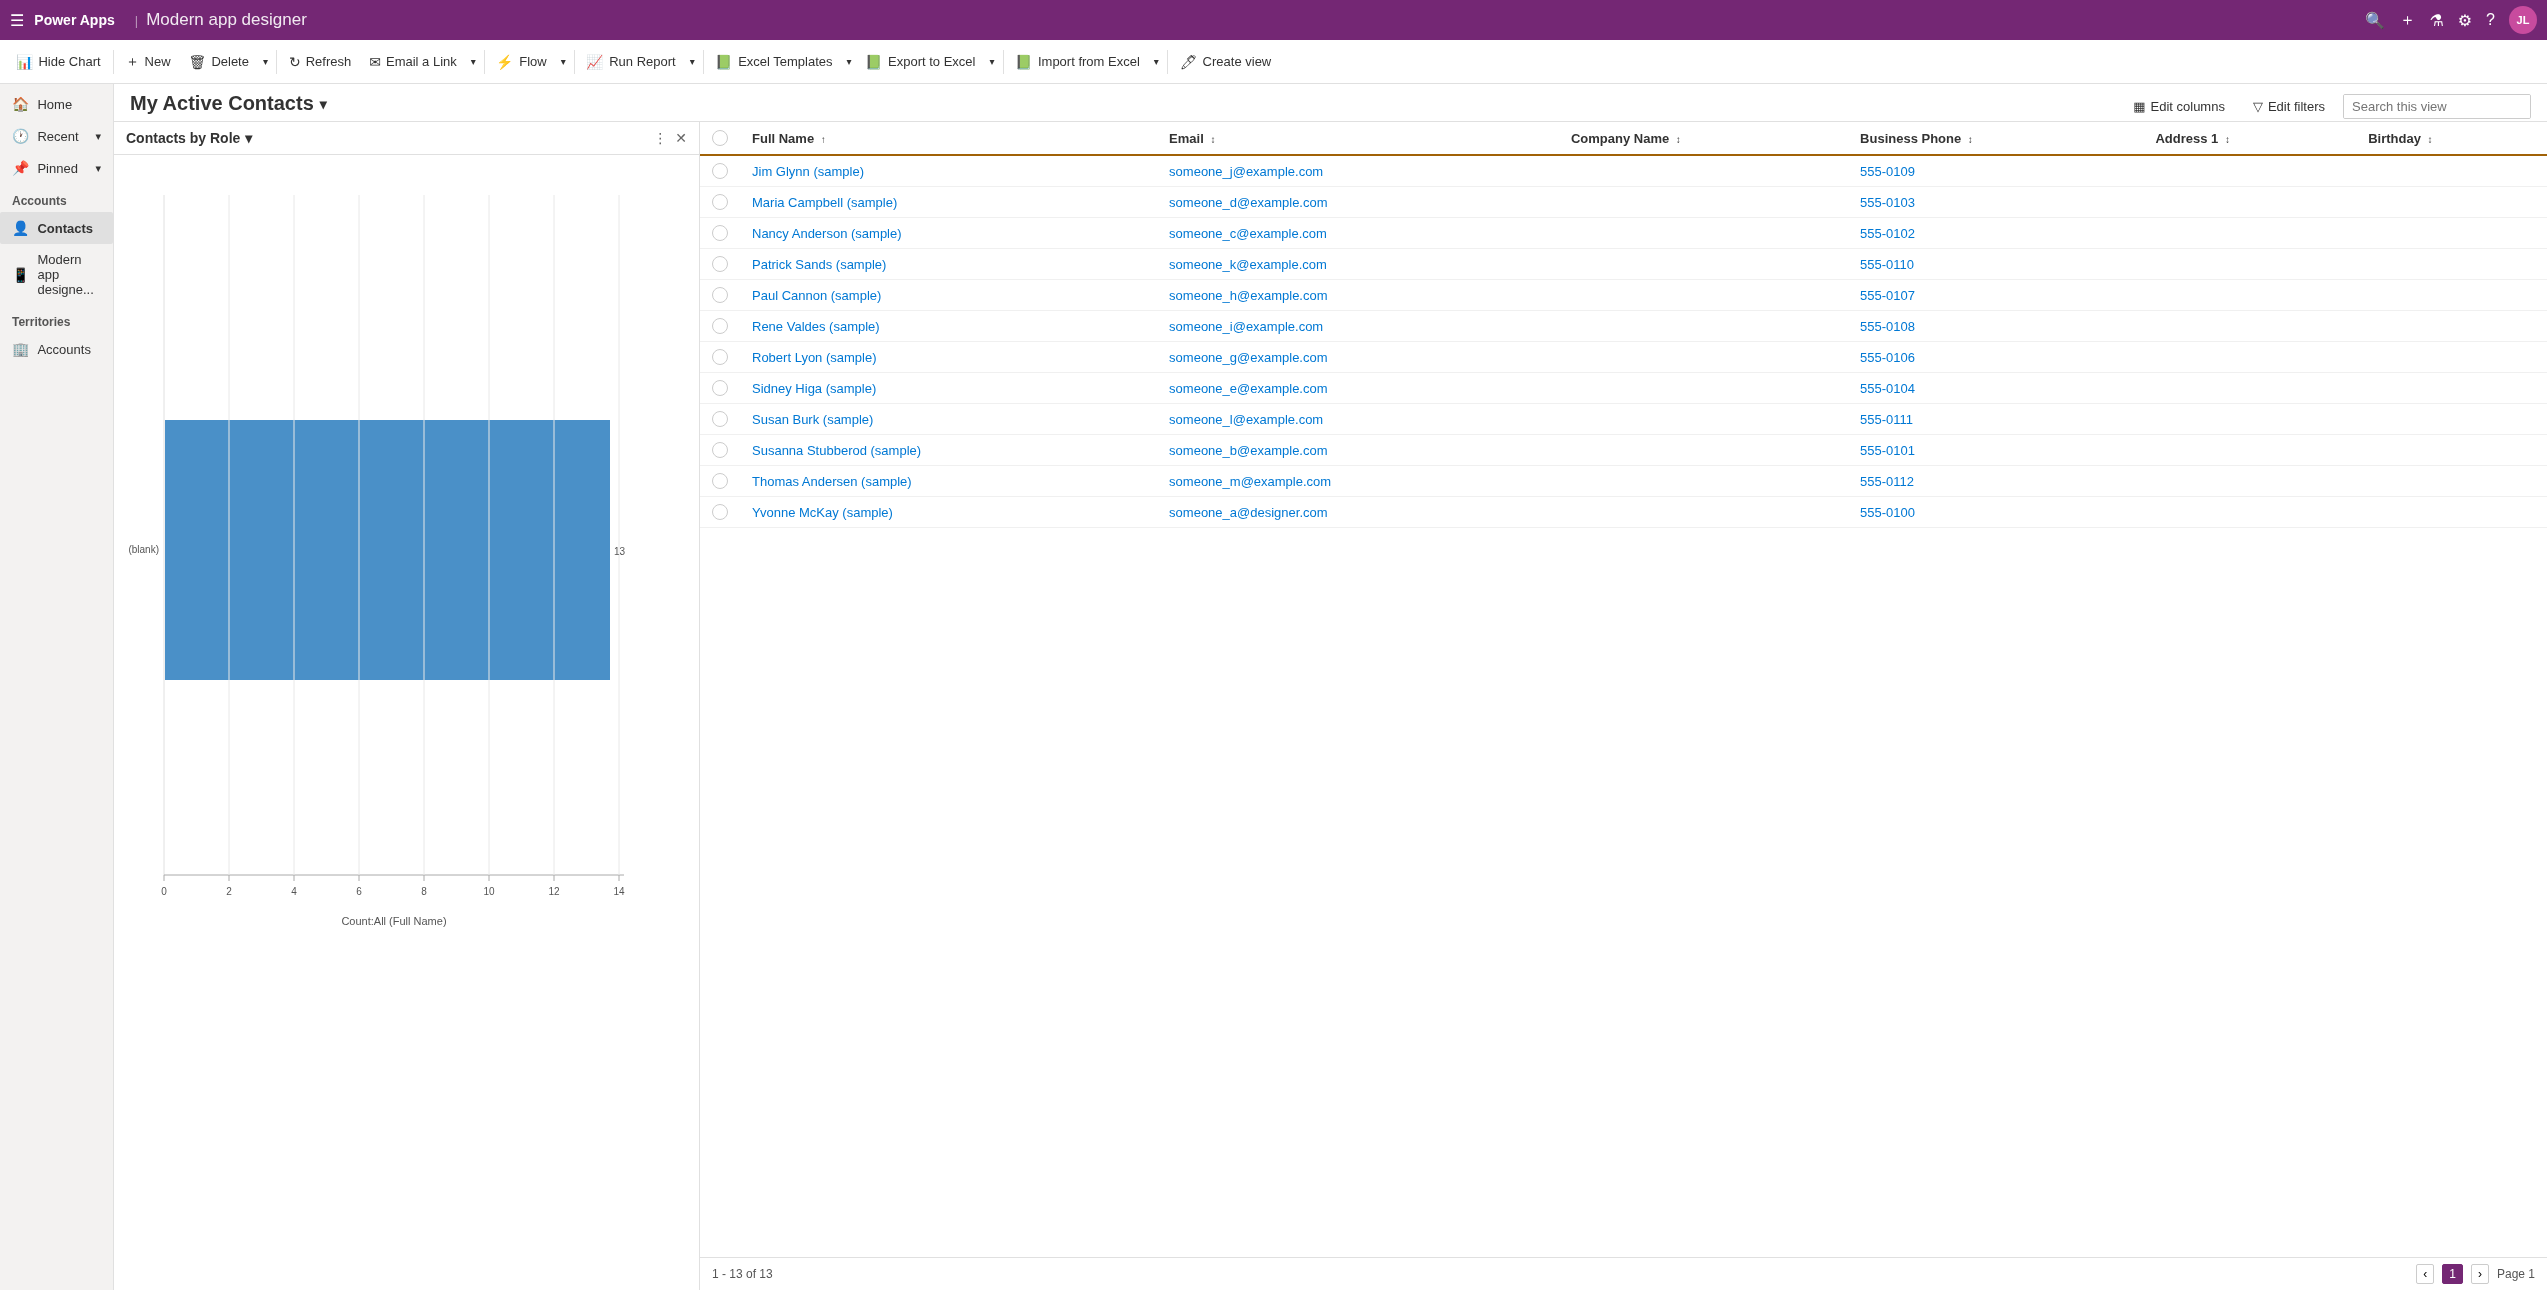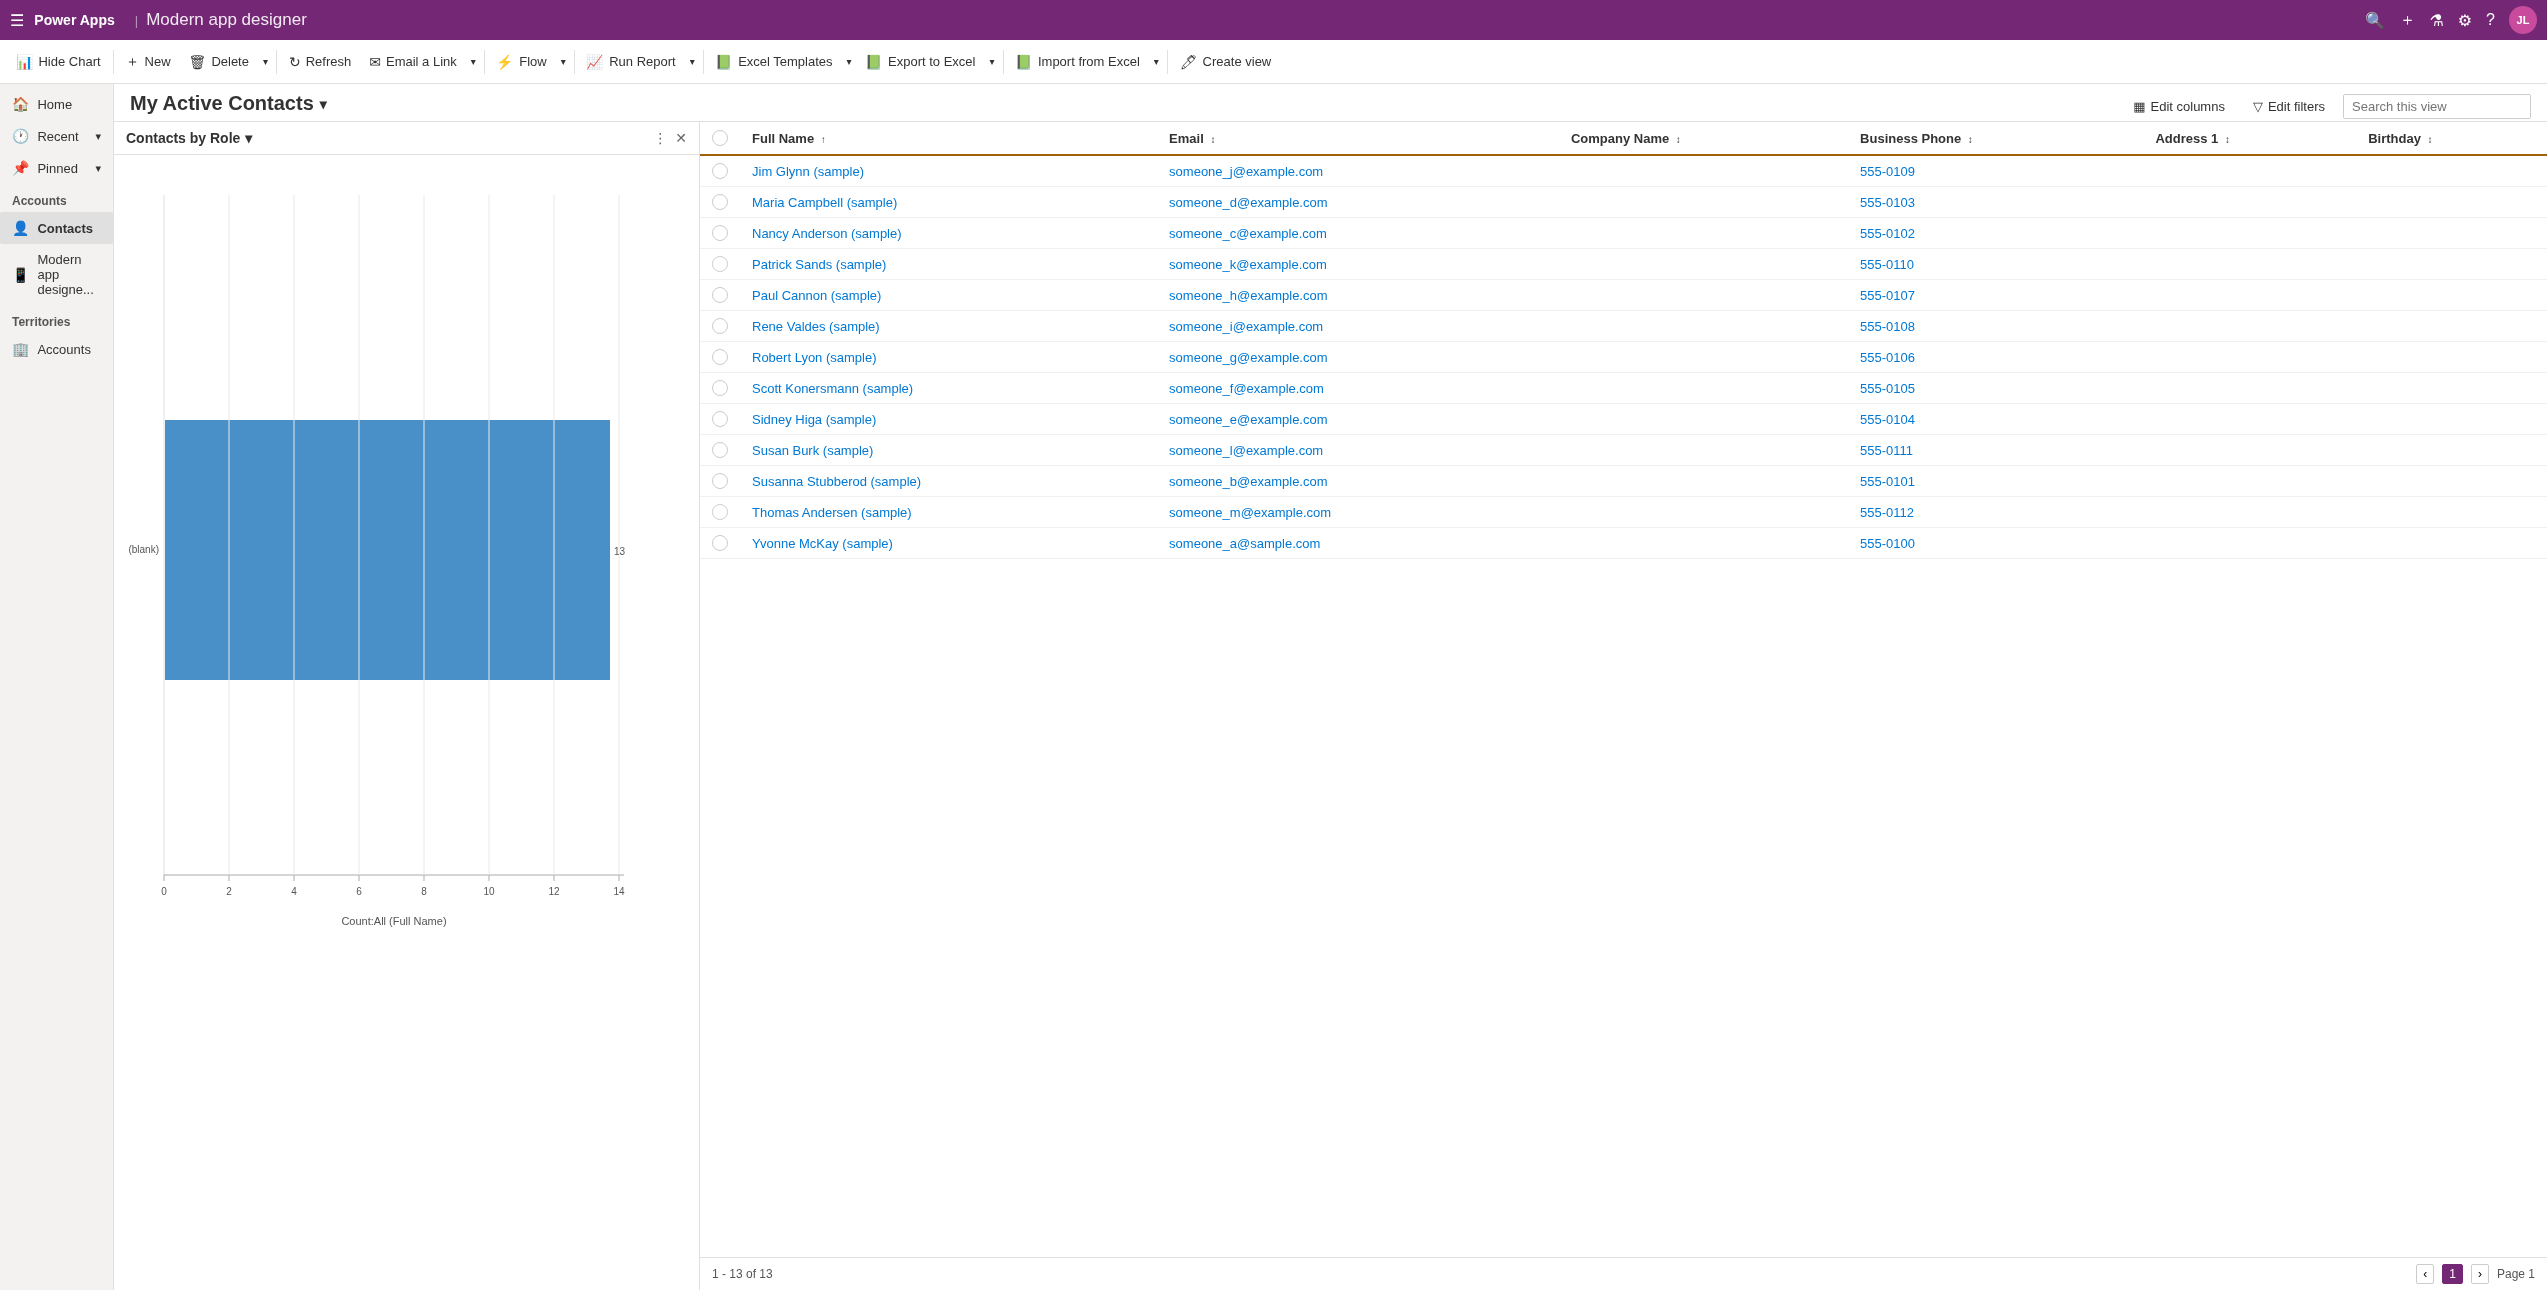--- a/index.html
+++ b/index.html
@@ -661,35 +661,20 @@
     <td></td>
     <td class="td-phone">555-0106</td>
     <td></td>
     <td></td>
   </tr>
                 <tr>
     <td class="col-check">
       <div class="circle-check"></div>
     </td>
     <td>
-      <span class="td-link">Scott Konersmann (sample)</span>
-    </td>
-    <td>
-      <span class="td-link">someone_f@example.com</span>
-    </td>
-    <td></td>
-    <td class="td-phone">555-0105</td>
-    <td></td>
-    <td></td>
-  </tr>
-                <tr>
-    <td class="col-check">
-      <div class="circle-check"></div>
-    </td>
-    <td>
       <span class="td-link">Sidney Higa (sample)</span>
     </td>
     <td>
       <span class="td-link">someone_e@example.com</span>
     </td>
     <td></td>
     <td class="td-phone">555-0104</td>
     <td></td>
     <td></td>
   </tr>
@@ -739,21 +724,21 @@
     <td></td>
   </tr>
                 <tr>
     <td class="col-check">
       <div class="circle-check"></div>
     </td>
     <td>
       <span class="td-link">Yvonne McKay (sample)</span>
     </td>
     <td>
-      <span class="td-link">someone_a@sample.com</span>
+      <span class="td-link">someone_a@designer.com</span>
     </td>
     <td></td>
     <td class="td-phone">555-0100</td>
     <td></td>
     <td></td>
   </tr>
               </tbody>
           </table>
         </div>
         <div class="grid-footer">

